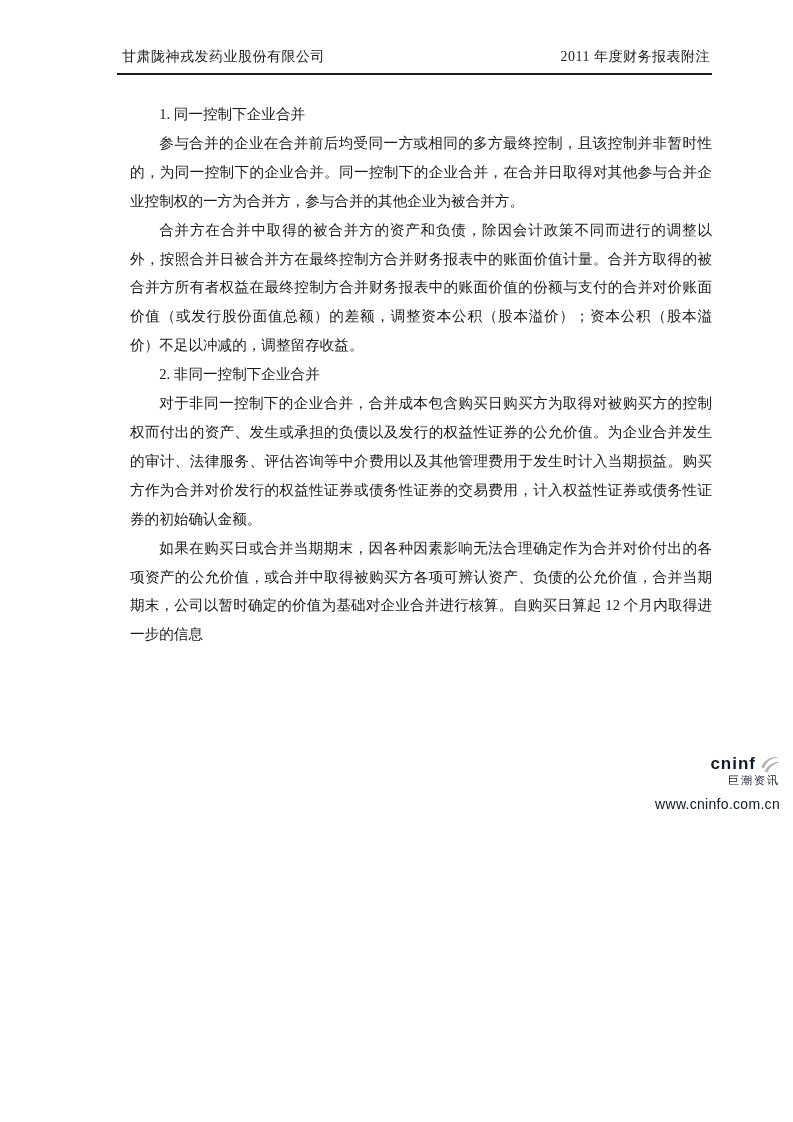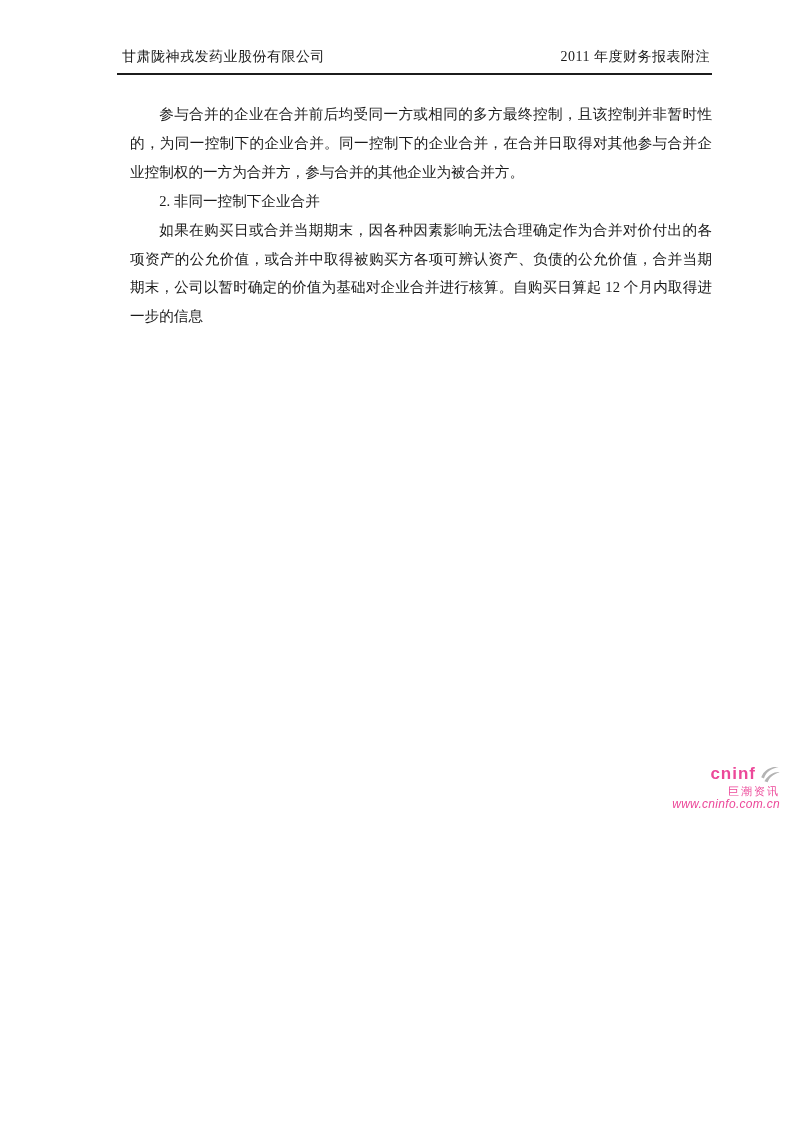--- a/index.html
+++ b/index.html
@@ -37,59 +37,61 @@
     position:absolute;
     left:130px;top:1038px;width:582px;
     text-align:left;
     font-size:13.5px;
     font-family:"Liberation Sans","DejaVu Sans",sans-serif;
   }
   .watermark{
     position:absolute;
     right:13px;bottom:10px;
     text-align:right;
-    color:#ec4899;
+    color:#0f172a;
     font-family:"Liberation Sans","DejaVu Sans",sans-serif;
     line-height:1.15;
     user-select:none;
   }
   .wm-brand-row{
     display:flex;align-items:center;justify-content:flex-end;gap:2px;
   }
   .wm-brand{
     font-weight:bold;
     font-size:17px;
     letter-spacing:1px;
   }
   .wm-icon svg{display:block;}
   .wm-cn{
     font-size:11px;
     letter-spacing:2px;
     margin-top:1px;
   }
   .wm-url{
-    font-size:12px;
+    font-size:14px;
     letter-spacing:0.3px;
-    margin-top:1px;
-    font-style:italic;
+    margin-top:9px;
   }
 </style>
 </head>
 <body>
 
 <div class="page">
 
   <div class="header">
     <span>甘肃陇神戎发药业股份有限公司</span>
     <span>2011 年度财务报表附注</span>
   </div>
 
   <div class="content">
+    <p>1. 同一控制下企业合并</p>
     <p>参与合并的企业在合并前后均受同一方或相同的多方最终控制，且该控制并非暂时性的，为同一控制下的企业合并。同一控制下的企业合并，在合并日取得对其他参与合并企业控制权的一方为合并方，参与合并的其他企业为被合并方。</p>
+    <p>合并方在合并中取得的被合并方的资产和负债，除因会计政策不同而进行的调整以外，按照合并日被合并方在最终控制方合并财务报表中的账面价值计量。合并方取得的被合并方所有者权益在最终控制方合并财务报表中的账面价值的份额与支付的合并对价账面价值（或发行股份面值总额）的差额，调整资本公积（股本溢价）；资本公积（股本溢价）不足以冲减的，调整留存收益。</p>
     <p>2. 非同一控制下企业合并</p>
+    <p>对于非同一控制下的企业合并，合并成本包含购买日购买方为取得对被购买方的控制权而付出的资产、发生或承担的负债以及发行的权益性证券的公允价值。为企业合并发生的审计、法律服务、评估咨询等中介费用以及其他管理费用于发生时计入当期损益。购买方作为合并对价发行的权益性证券或债务性证券的交易费用，计入权益性证券或债务性证券的初始确认金额。</p>
     <p>如果在购买日或合并当期期末，因各种因素影响无法合理确定作为合并对价付出的各项资产的公允价值，或合并中取得被购买方各项可辨认资产、负债的公允价值，合并当期期末，公司以暂时确定的价值为基础对企业合并进行核算。自购买日算起 12 个月内取得进一步的信息</p>
   </div>
 
   <div class="page-number">21</div>
 
   <div class="watermark">
     <div class="wm-brand-row">
       <span class="wm-brand">cninf</span>
       <span class="wm-icon">
         <svg width="22" height="19" viewBox="0 0 24 20" aria-hidden="true">

